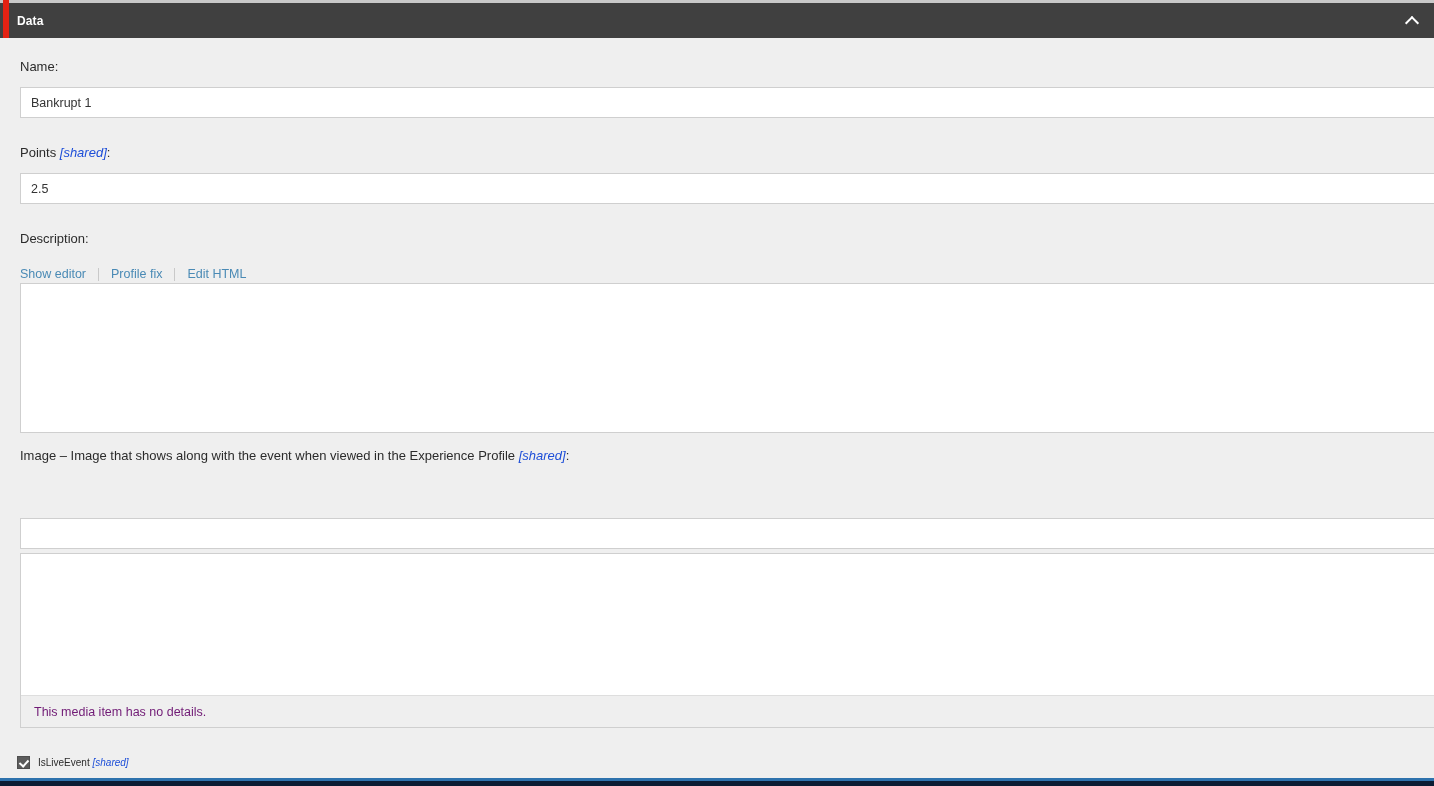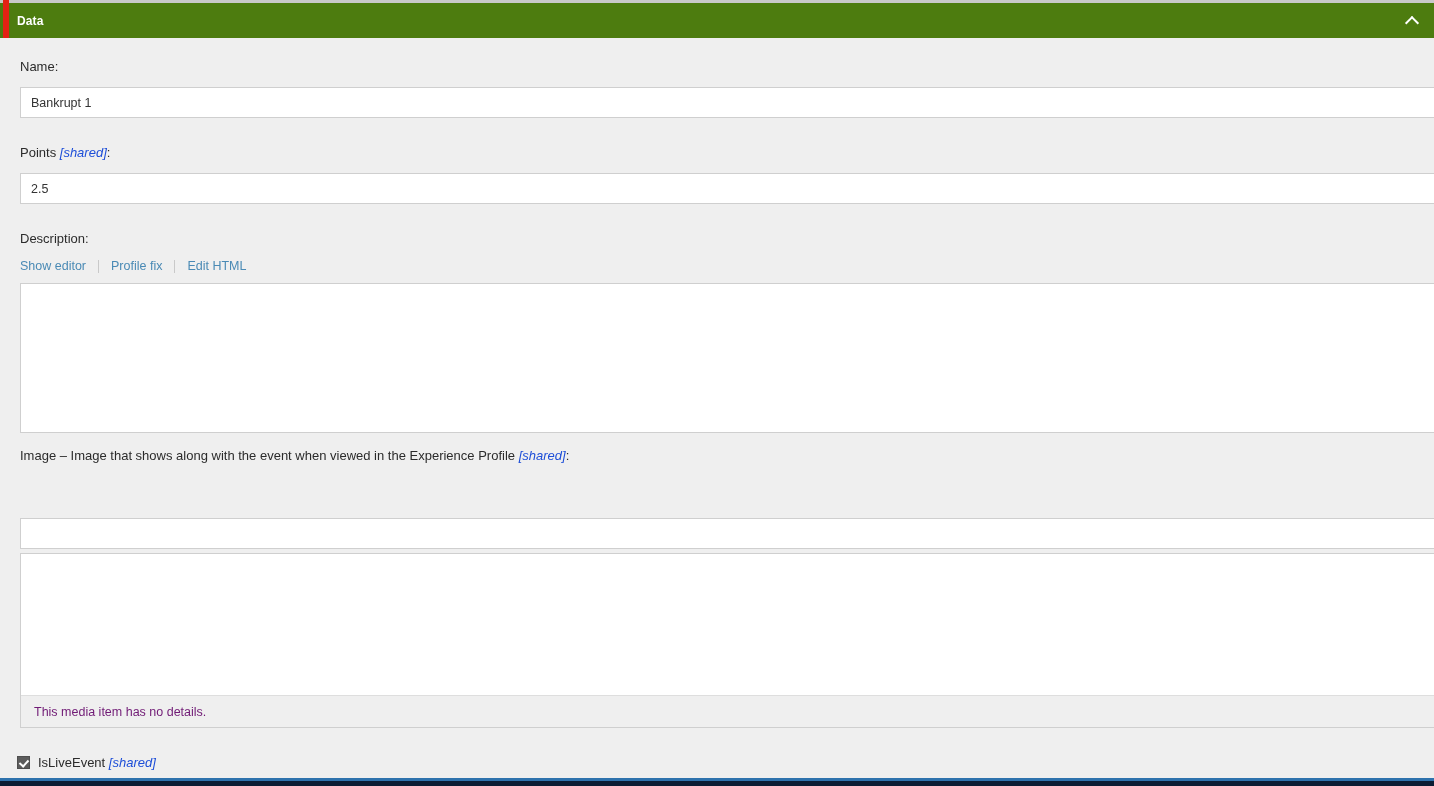--- a/index.html
+++ b/index.html
@@ -25,21 +25,21 @@
     top: 0; left: 0;
     width: 1434px; height: 3px;
     background: #c9c9c9;
   }
 
   
   .panel-header {
     position: absolute;
     top: 3px; left: 0;
     width: 1434px; height: 35px;
-    background: #4d7c0f;
+    background: #404040;
     display: flex;
     align-items: center;
   }
   .header-accent {
     position: absolute;
     left: 3px; top: -3px;
     width: 6px; height: 38px;
     background: #e32213;
   }
   .panel-title {
@@ -186,21 +186,21 @@
     content: "";
     position: absolute;
     left: 3px; top: 1px;
     width: 4px; height: 7px;
     border-right: 2px solid #ffffff;
     border-bottom: 2px solid #ffffff;
     transform: rotate(42deg);
   }
   .check-label {
     margin-left: 8px;
-    font-size: 13px;
+    font-size: 10px;
     color: #2b2b2b;
     white-space: nowrap;
   }
 
   
   .bottom-rule {
     position: absolute;
     left: 0; top: 778px;
     width: 1434px; height: 3px;
     background: #2e72ad;
@@ -232,21 +232,21 @@
     <div class="field-label" style="top:21px;">Name:</div>
     <input class="text-input" style="top: 49px;" type="text" value="Bankrupt 1">
 
     <div class="field-label" style="top:107px;">
       <span>Points</span>
       <span class="shared-tag">[shared]</span><span>:</span>
     </div>
     <input class="text-input" style="top: 135px;" type="text" value="2.5">
 
     <div class="field-label" style="top:193px;">Description:</div>
-    <div class="link-row" style="top:220px;">
+    <div class="link-row" style="top:228px;">
       <a class="tool-link">Show editor</a>
       <span class="link-sep"></span>
       <a class="tool-link">Profile fix</a>
       <span class="link-sep"></span>
       <a class="tool-link">Edit HTML</a>
     </div>
     <div class="desc-box"></div>
 
     <div class="field-label" style="top:410px;">
       <span>Image – Image that shows along with the event when viewed in the Experience Profile</span>

